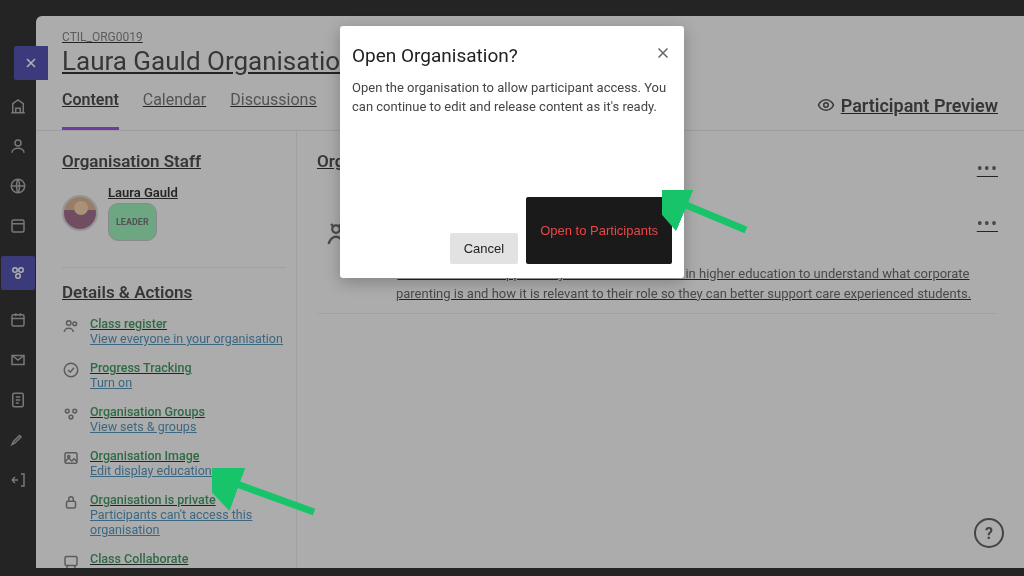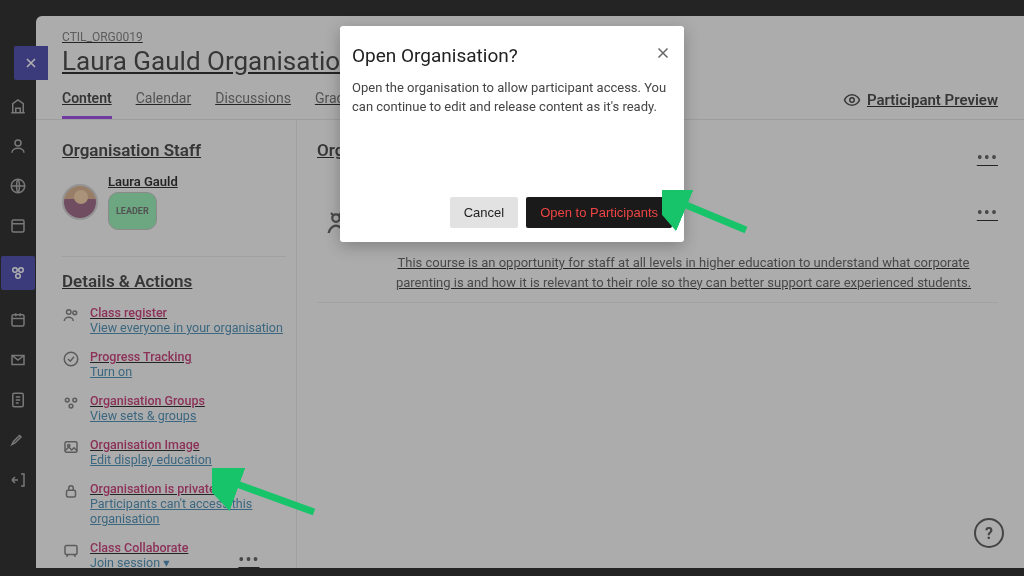--- a/index.html
+++ b/index.html
@@ -80,34 +80,35 @@
       color: #222;
       margin-top: 2px;
       margin-bottom: 14px;
     }
     .tab-row {
       display: flex;
       align-items: center;
     }
     .tabs { display: flex; gap: 24px; flex: 1; }
     .tab {
-      font-size: 14px;
+      font-size: 16px;
       color: #555;
-      padding-bottom: 10px;
+      padding-bottom: 18px;
       cursor: pointer;
     }
     .tab.active {
       color: #222;
       font-weight: 600;
       border-bottom: 3px solid #8a2be2;
     }
     .preview-btn {
       display: flex;
+      align-items: center;
       gap: 6px;
-      font-size: 15px;
+      font-size: 18px;
       color: #222;
       font-weight: 600;
       padding-bottom: 10px;
     }
     .content-row {
       display: flex;
       flex: 1;
       overflow: hidden;
     }
     .left-col {
@@ -162,21 +163,21 @@
       margin-bottom: 14px;
     }
     .detail-item .ico {
       width: 18px;
       height: 18px;
       color: #666;
       flex-shrink: 0;
       margin-top: 1px;
     }
     .detail-text { font-size: 12.5px; }
-    .detail-title { color: #be185d; font-weight: 500; }
+    .detail-title { color: #15803d; font-weight: 500; }
     .detail-link { color: #2a7aa8; text-decoration: underline; cursor: pointer; }
     .options-dots {
       color: #444;
       font-size: 18px;
       letter-spacing: 1px;
       cursor: pointer;
     }
     .right-col {
       flex: 1;
       padding: 20px 26px 20px 20px;
@@ -247,21 +248,21 @@
       justify-content: flex-end;
       gap: 8px;
     }
     .btn {
       font-size: 13px;
       padding: 8px 14px;
       border-radius: 2px;
       cursor: pointer;
       border: none;
     }
-    .btn-secondary { background: #e2e2e2; color: #222; }
+    .btn-secondary { background: #e2e2e2; color: #222; margin-top: 36px; }
     .btn-primary { background: #1a1a1a; color: #ef4444; }
     .arrow {
       position: absolute;
       z-index: 30;
     }
     .help-bubble {
       position: absolute;
       bottom: 20px;
       right: 20px;
       width: 30px;

